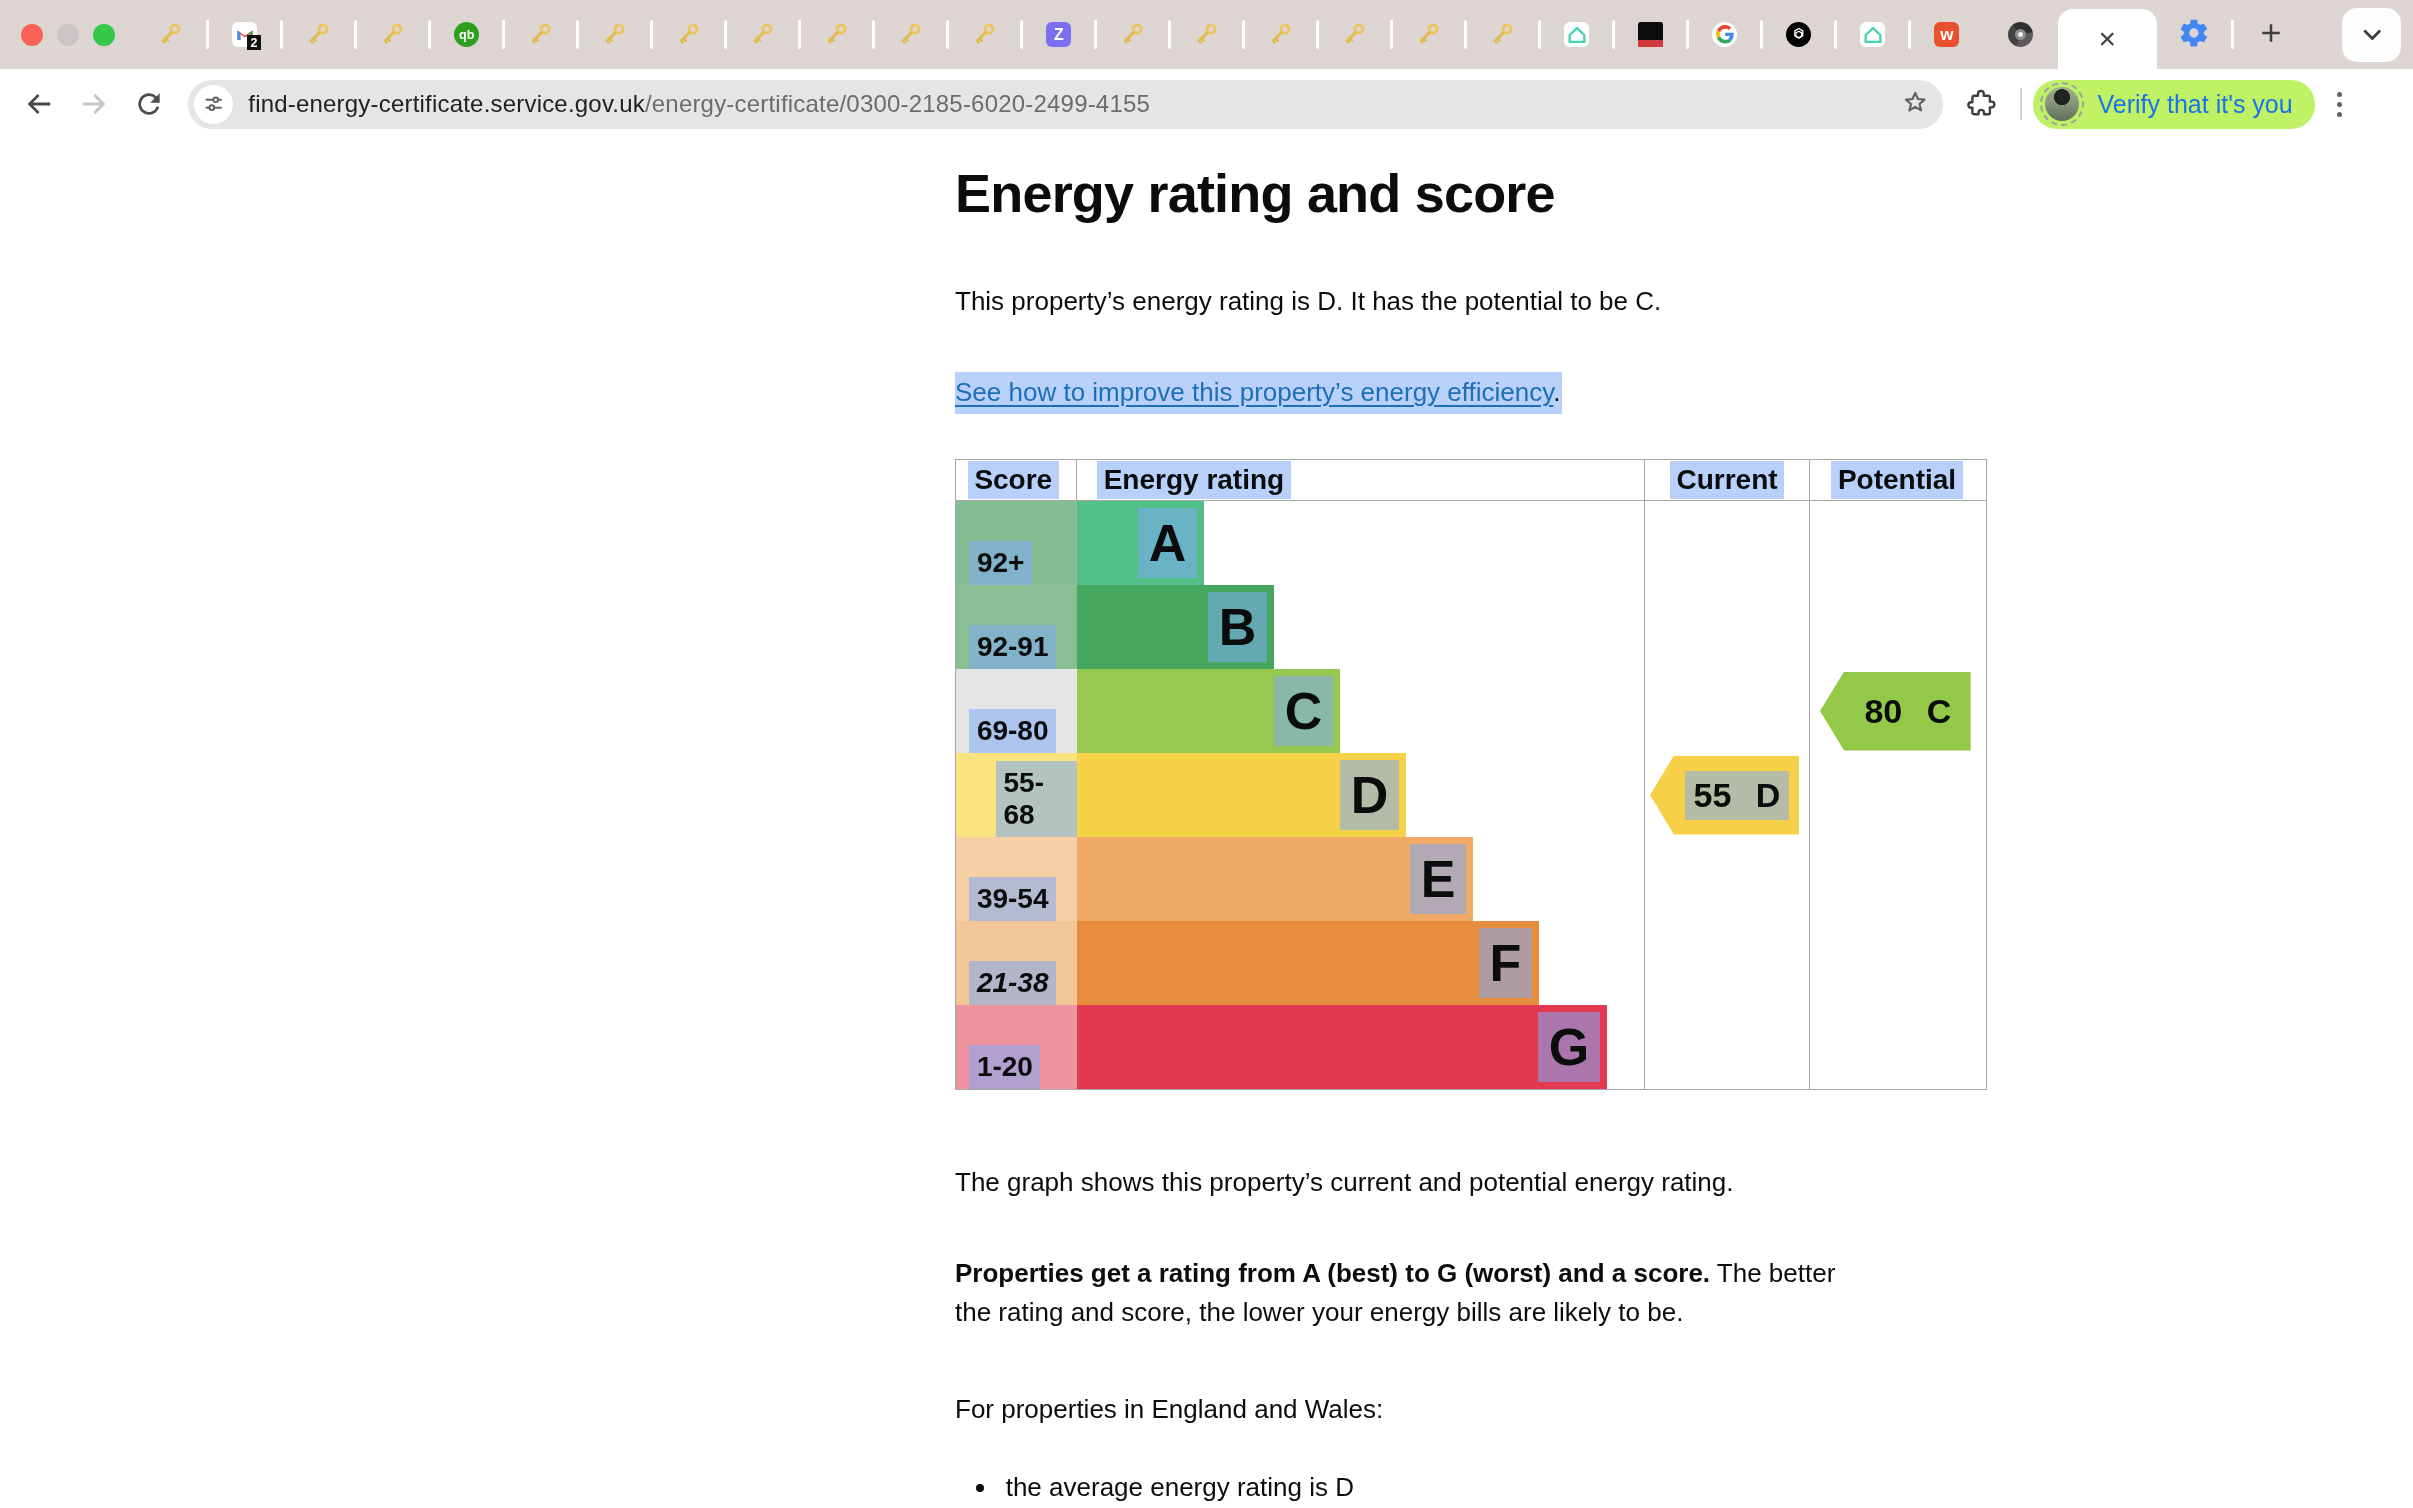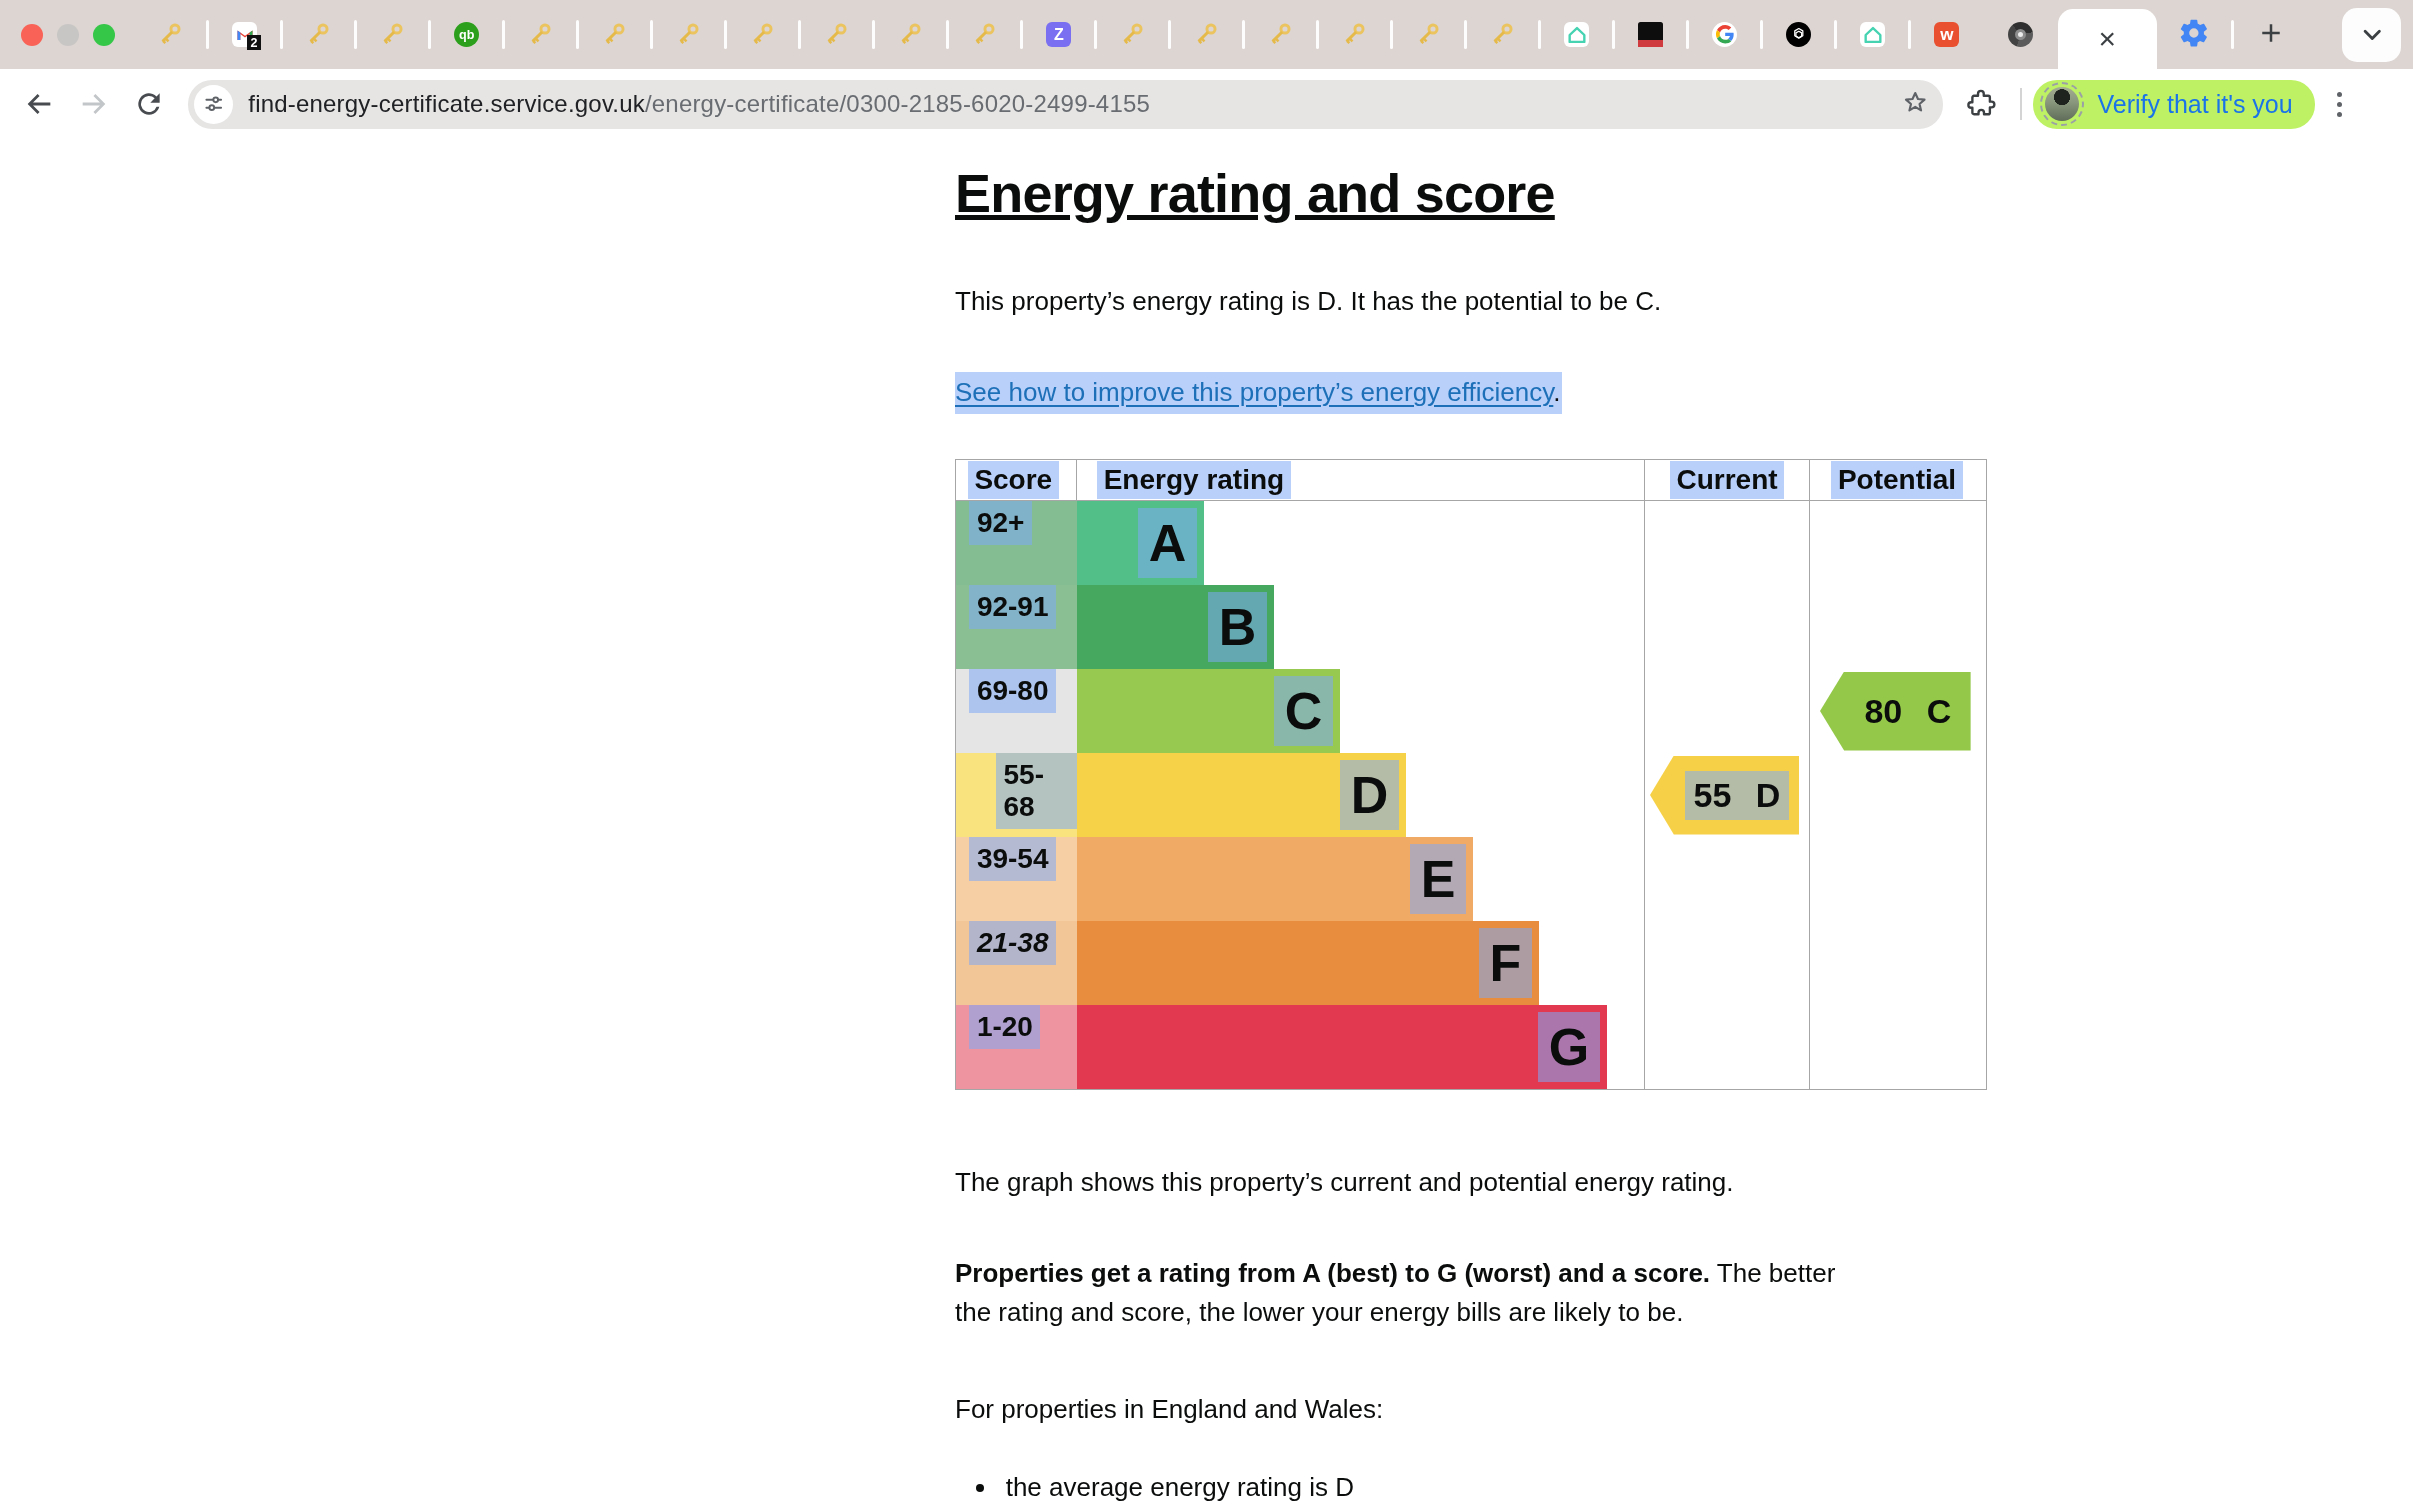--- a/index.html
+++ b/index.html
@@ -42,39 +42,39 @@
                  display:flex; align-items:center; justify-content:center; }
   .avatar { width:34px; height:34px; border-radius:50%;
             background: radial-gradient(circle at 50% 30%, #20241f 0 27%, rgba(0,0,0,0) 28%),
                         linear-gradient(180deg,#a3ac90 0%,#89977c 45%,#5f6c59 100%); }
   .profile-label { color:#1a73e8; font-size:25px; margin-left:13.4px; }
   .kebab { display:flex; flex-direction:column; gap:5px; padding:0 22px; }
   .kebab i { width:5px; height:5px; border-radius:50%; background:#5f6368; }
 
   
   .content { margin-left:955px; width:1032px; }
-  h1 { margin-top:25px; font-size:54px; line-height:59px; letter-spacing:-0.8px;text-decoration:underline; }
+  h1 { margin-top:25px; font-size:54px; line-height:59px; letter-spacing:-0.8px; }
   .intro { margin-top:60px; font-size:26px; line-height:37px; }
   .linkline { margin-top:54px; font-size:26px; line-height:37px; }
   .hl { background:rgba(125,170,245,0.55); }
   a.gds-link { color:#1d70b8; text-decoration:underline; text-underline-offset:4.2px; text-decoration-thickness:1.7px; }
   .linkline .hl { padding:5px 1.7px 6.7px 0; }
 
   .epc { margin-top:48px; width:1032px; border:1.7px solid #a6a6a6; }
   .epc-row { display:grid; grid-template-columns:121px 567px 166px 174px; }
   .epc-hdr { height:41px; border-bottom:1.7px solid #a6a6a6; font-weight:bold; font-size:28px; }
   .epc-hdr > div { display:flex; align-items:center; }
   .h-score { padding-left:11.7px; border-right:1.7px solid #a6a6a6; }
   .h-rating { padding-left:20px; }
   .h-cur, .h-pot { justify-content:center; }
   .hdr-hl { padding:3.4px 6.7px; }
   .col-cur { border-left:1.7px solid #a6a6a6; border-right:1.7px solid #a6a6a6; position:relative; }
   .col-pot { position:relative; }
   .band-row { height:84px; }
-  .score-cell { display:flex; align-items:flex-start; padding-left:13.4px; font-weight:bold; font-size:28px; }
+  .score-cell { display:flex; align-items:flex-end; padding-left:13.4px; font-weight:bold; font-size:28px; }
   .score-cell .hl { padding:5.9px 7.5px; }
   .bar-area { display:flex; }
   .bar { height:100%; display:flex; align-items:center; justify-content:flex-end; }
   .letter { font-weight:bold; font-size:52px; line-height:70px; padding:0 11px; margin-right:6.7px; }
   .arrow { position:absolute; top:2.5px; bottom:2.5px; display:flex; align-items:center; justify-content:center;
            clip-path:polygon(0 50%, 16% 0, 100% 0, 100% 100%, 16% 100%);
            font-weight:bold; font-size:34px; padding-left:25px; word-spacing:15px; }
   .arrow .hl { padding:5px 8.4px; }
   .arrow-cur { left:5px; right:10px; }
   .arrow-pot { left:10px; right:13.4px; }

